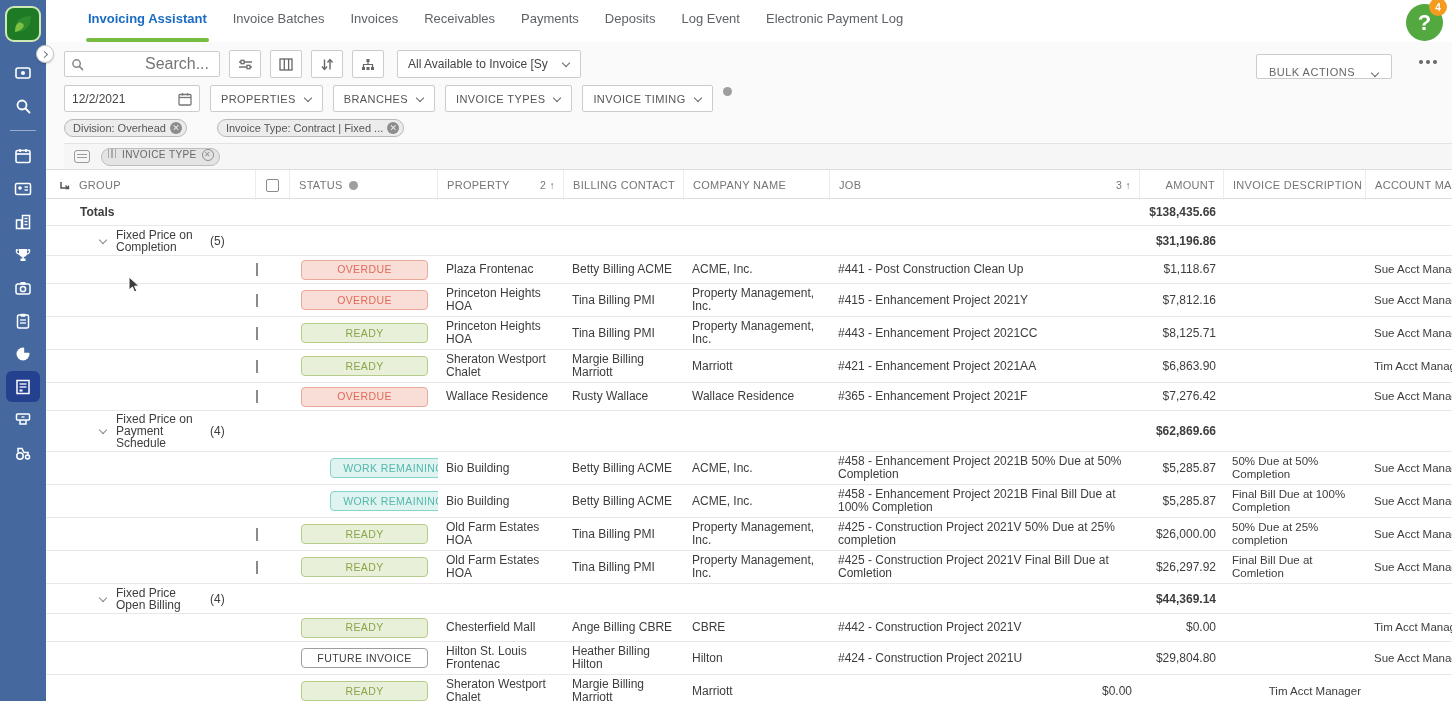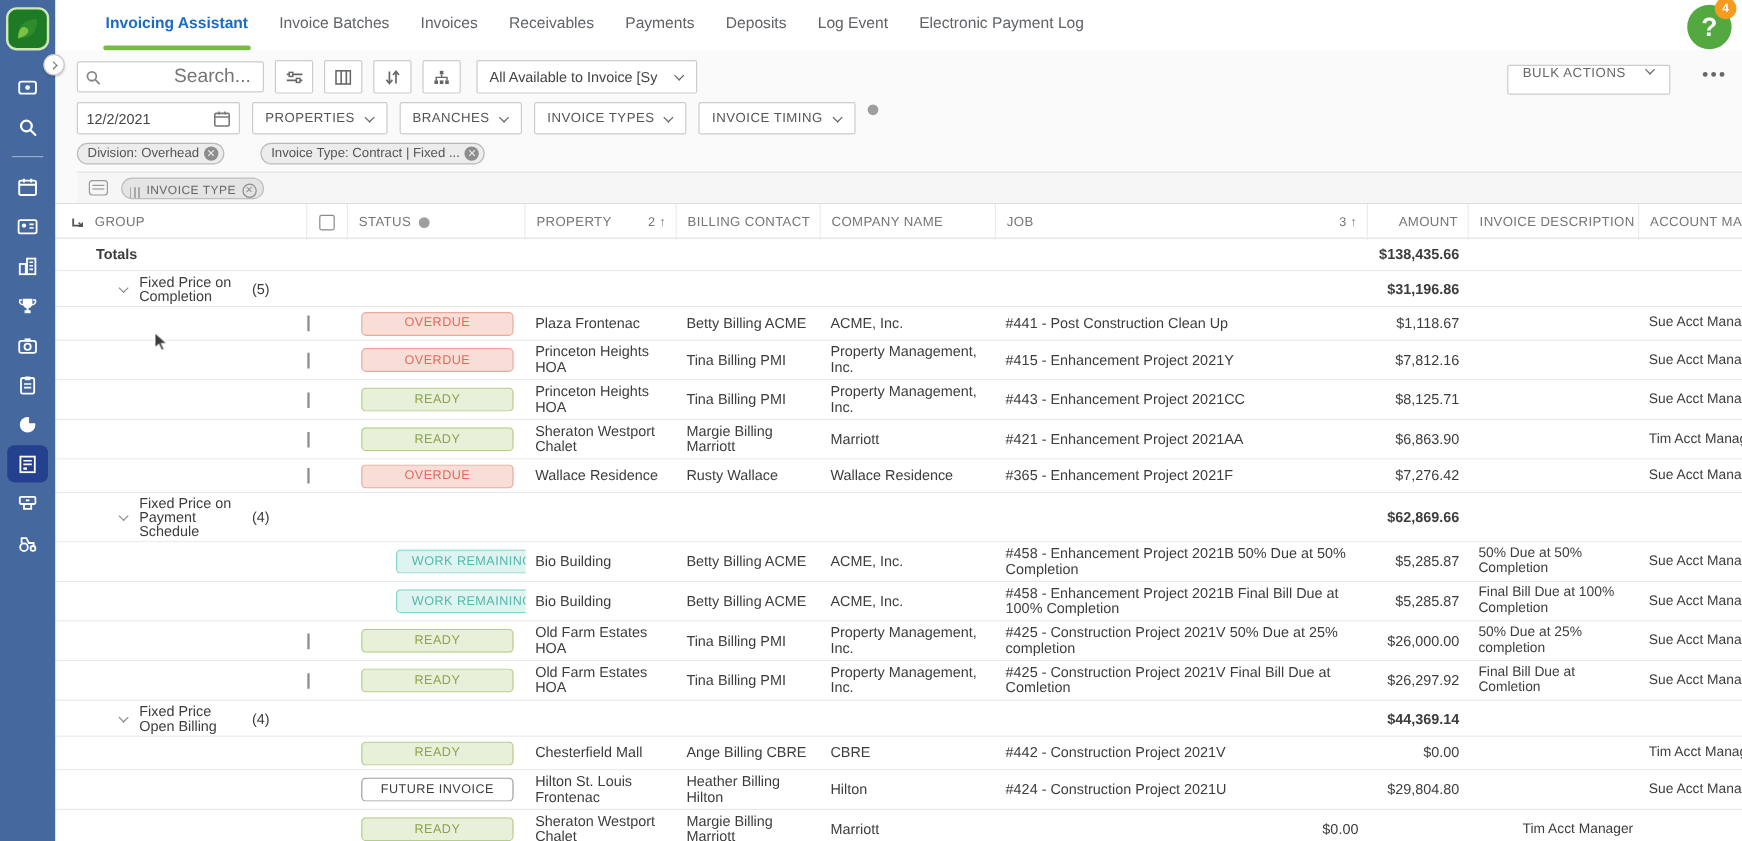--- a/index.html
+++ b/index.html
@@ -71,29 +71,29 @@
   .chip { height:18px; background:#ececec; border:1px solid #b9b9b9; border-radius:10px; display:flex;
          align-items:center; padding:0 4px 0 8px; font-size:11px; color:#555; margin-right:6px; cursor:default; }
   .chip .x { width:12px; height:12px; border-radius:50%; background:#8d8d8d; color:#ececec; font-size:9px;
          line-height:12px; text-align:center; margin-left:4px; cursor:pointer; }
   .groupbar { background:#f6f6f6; border-top:1px solid #e3e3e3; height:26px; display:flex; align-items:center;
          padding-left:10px; }
   .gb-icon { width:16px; height:13px; border:1px solid #9a9a9a; border-radius:3px; margin-right:11px; position:relative; }
   .gb-icon::after{ content:""; position:absolute; left:2px; right:2px; top:3px; height:1px; background:#9a9a9a;
          box-shadow:0 3px 0 #9a9a9a; }
   .group-chip { height:18px; background:#e4e4e4; border:1px solid #bdbdbd; border-radius:10px; display:flex;
-         align-items:flex-end; padding:0 5px 0 6px; font-size:10px; color:#666; letter-spacing:.4px; cursor:grab; }
+         align-items:flex-start; padding:0 5px 0 6px; font-size:10px; color:#666; letter-spacing:.4px; cursor:grab; }
   .drag-dots { display:inline-block; width:9px; height:9px; margin-right:5px;
          background:repeating-linear-gradient(90deg,#9a9a9a 0 1.5px,transparent 1.5px 3.5px); opacity:.8; }
   .group-chip .gx { width:12px; height:12px; border:1px solid #8d8d8d; border-radius:50%; color:#8d8d8d;
          font-size:8px; line-height:10px; text-align:center; margin-left:5px; cursor:pointer; }
 
   .bulk-wrap { position:absolute; right:60px; top:12px; display:flex; align-items:center; }
   .bulk-btn { height:25px; background:#fff; border:1px solid #ccc; border-radius:2px; display:flex;
-         align-items:flex-start; padding:0 12px; font-size:11px; color:#666; letter-spacing:.5px; cursor:pointer; }
+         align-items:flex-end; padding:0 12px; font-size:11px; color:#666; letter-spacing:.5px; cursor:pointer; }
   .bulk-btn .chev { margin-left:16px; }
   .more-dots { position:absolute; right:15px; top:18px; display:flex; cursor:pointer; }
   .more-dots i { width:4px; height:4px; border-radius:50%; background:#666; margin-left:3px; }
 
   
   .grid { width:100%; }
   .trow { display:grid; grid-template-columns:24px 186px 34px 148px 126px 120px 146px 310px 84px 142px 1fr;
           align-items:center; border-bottom:1px solid #e8e8e8; font-size:12px; color:#3d3d3d; background:#fff; }
   .thead { border-top:1px solid #ddd; border-bottom:1px solid #ddd; height:30px; }
   .th { font-size:11px; color:#757575; letter-spacing:.3px; display:flex; align-items:center; height:30px;

